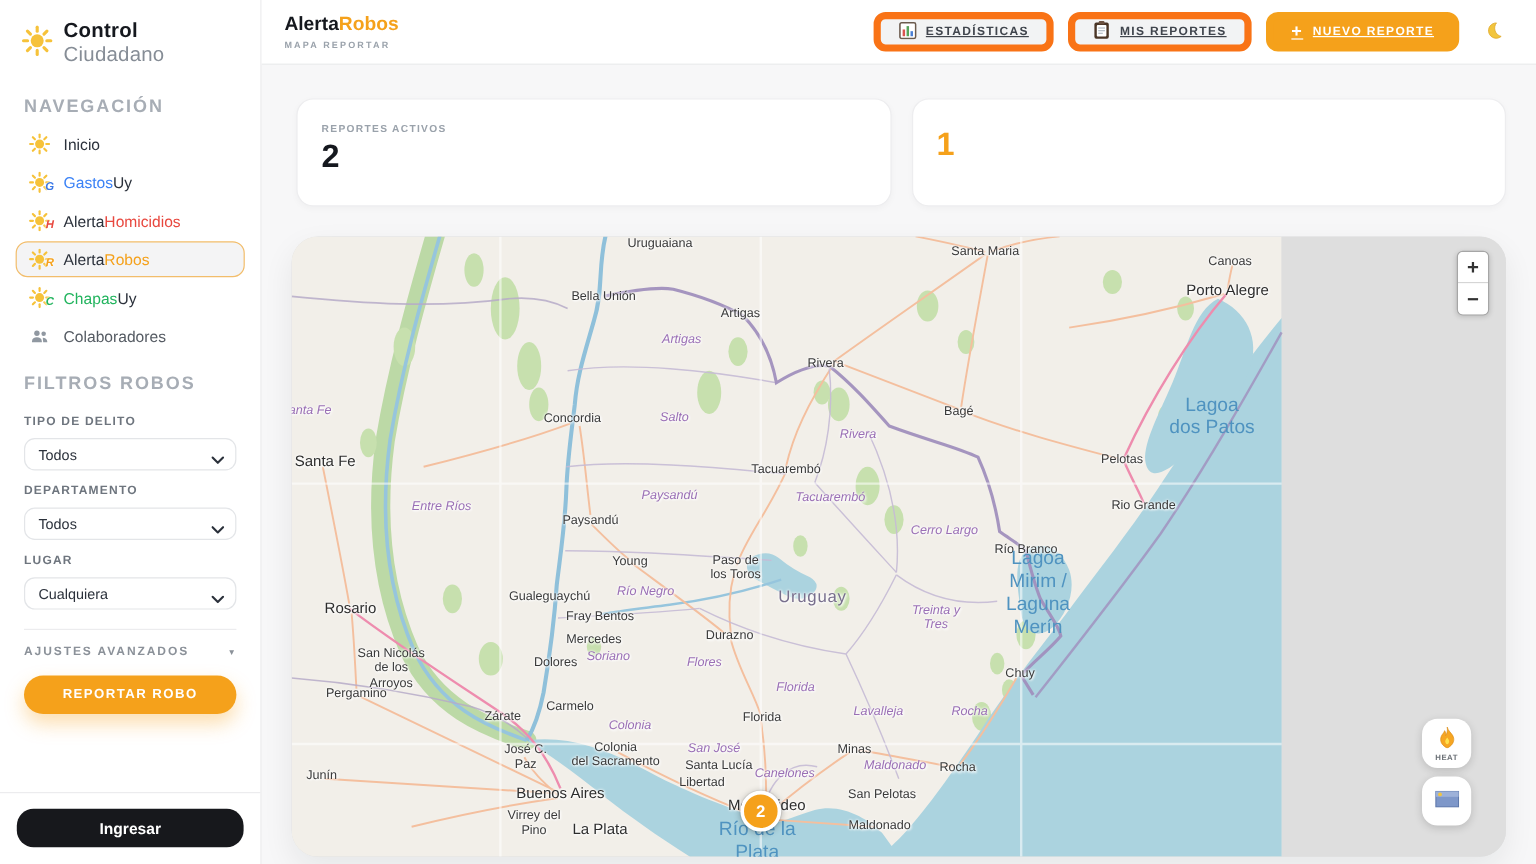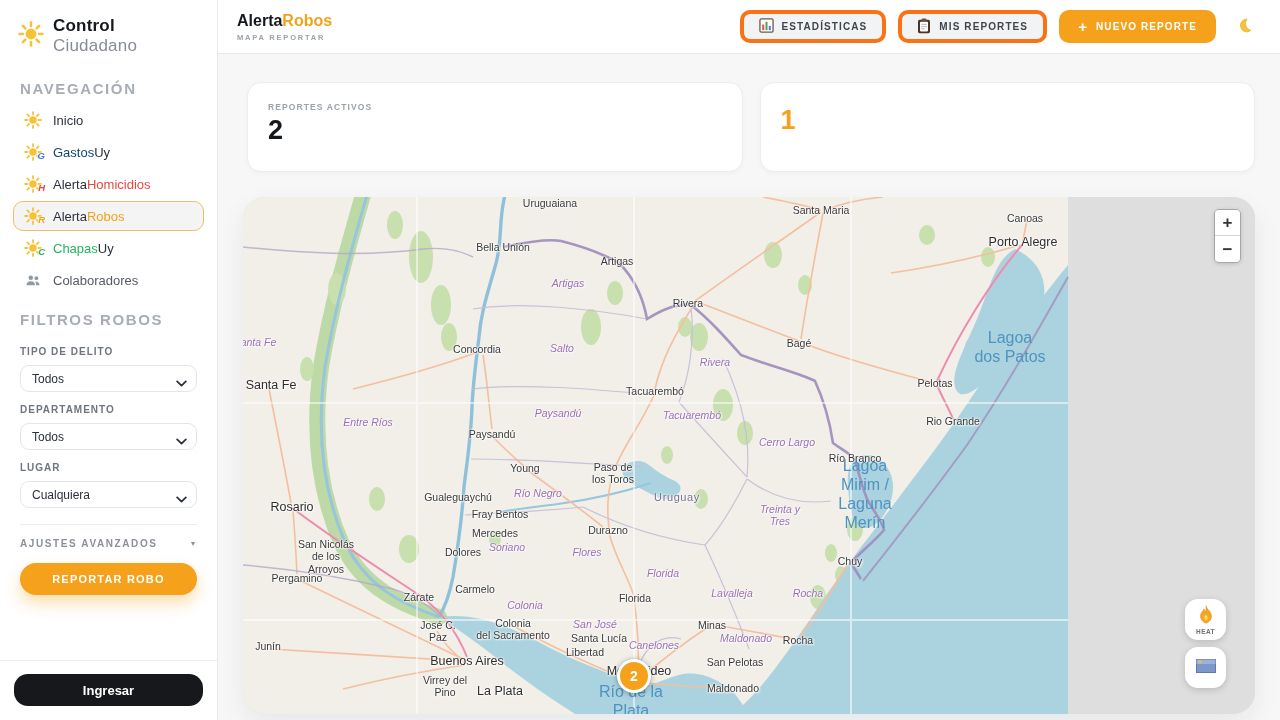--- a/index.html
+++ b/index.html
@@ -43,23 +43,23 @@
 
   
   .main { flex:1; display:flex; flex-direction:column; }
   .topbar { height:54px; background:#fff; border-bottom:1px solid #e9eaec; display:flex;
             align-items:center; justify-content:space-between; padding:0 26px 0 19px; }
   .title-line { font-size:16px; font-weight:bold; }
   .title-line .dark { color:#15181e; } .title-line .accent { color:#f5a11b; }
   .subtitle { font-size:7.5px; font-weight:bold; letter-spacing:1.8px; color:#9aa2ab; margin-top:3px; }
   .topbar-right { display:flex; align-items:center; gap:12px; }
   .chip-btn { display:flex; align-items:center; gap:8px; height:33px; padding:0 15px;
-              background:#f2f3f4; border:4px solid #f97316; border-radius:10px; cursor:pointer;
+              background:#f2f3f4; border:6px solid #f97316; border-radius:10px; cursor:pointer;
               font-size:10px; font-weight:bold; letter-spacing:1.1px; color:#40454d;
-              font-family:"Liberation Sans",sans-serif; }
+              font-family:"Liberation Sans",sans-serif;text-decoration:underline; }
   .chip-btn.primary { background:#f5a11b; border-color:#f5a11b; color:#fff; }
   .plus-glyph { font-size:15px; font-weight:bold; line-height:1; margin-top:-1px; }
   .theme-btn { background:none; border:none; cursor:pointer; margin-left:6px; padding:2px; }
 
   .content { padding:28px 26px 0 29px; }
   .stats-row { display:flex; gap:17px; }
   .stat-card { flex:1; height:90px; background:#fff; border:1px solid #ededef; border-radius:14px;
                padding:19px 20px; box-shadow:0 2px 5px rgba(20,24,31,.03); }
   .stat-label { font-size:8.5px; font-weight:bold; letter-spacing:1.1px; color:#9aa2ab; }
   .stat-value { font-size:27px; font-weight:800; margin-top:3px; }
@@ -68,21 +68,21 @@
   .map-wrap { position:relative; width:1012px; height:517px; margin-top:25px; margin-left:-4px;
               border-radius:22px; overflow:hidden; background:#dedede;
               box-shadow:0 10px 26px rgba(20,24,31,.07); }
   .map-wrap svg.tiles { position:absolute; left:0; top:0; }
   .map-label { position:absolute; transform:translate(-50%,-50%); white-space:pre-line; text-align:center;
                pointer-events:none; line-height:1.18; text-shadow:0 0 2px #fff,0 0 3px #fff,1px 1px 2px #fff; }
   .k-city    { font-size:10.5px; color:#393939; }
   .k-big     { font-size:12.5px; color:#2d2d2d; }
   .k-dept    { font-size:10.5px; font-style:italic; color:#9a6fb5; }
   .k-water   { font-size:16px; color:#4f93c0; text-shadow:none; }
-  .k-country { font-size:11px; color:#786f8d; letter-spacing:.6px; }
+  .k-country { font-size:14px; color:#786f8d; letter-spacing:.6px; }
 
   .cluster { position:absolute; width:34px; height:34px; border-radius:50%; background:#f5a11b;
              border:3px solid #fff; box-shadow:0 1px 6px rgba(0,0,0,.3),0 0 0 1px rgba(0,0,0,.05);
              display:flex; align-items:center; justify-content:center; color:#fff; font-size:14px;
              font-weight:bold; cursor:pointer; z-index:5; }
   .zoom-ctl { position:absolute; left:971px; top:12px; width:27px; border:1px solid rgba(0,0,0,.25);
               border-radius:5px; overflow:hidden; z-index:6; box-shadow:0 1px 4px rgba(0,0,0,.15); }
   .zoom-btn { width:100%; height:26px; background:#fff; border:none; font-size:17px; font-weight:bold;
               color:#333; cursor:pointer; font-family:"Liberation Sans",sans-serif; line-height:1; }
   .zoom-btn:first-child { border-bottom:1px solid #d5d5d5; }
@@ -144,21 +144,21 @@
                 <line x1="1.5" y1="12" x2="4.6" y2="12"></line>
                 <line x1="19.4" y1="12" x2="22.5" y2="12"></line>
                 <line x1="4.5" y1="4.5" x2="6.8" y2="6.8"></line>
                 <line x1="17.2" y1="17.2" x2="19.5" y2="19.5"></line>
                 <line x1="4.5" y1="19.5" x2="6.8" y2="17.2"></line>
                 <line x1="17.2" y1="6.8" x2="19.5" y2="4.5"></line>
               </g>
             </svg>
             <span class="nav-badge" style="color: rgb(59, 120, 231);">G</span>
           </span>
-          <span><span style="color: #0c4a6e;">Gastos</span><span style="color: rgb(43, 49, 59);">Uy</span></span>
+          <span><span style="color: #3b82f6;">Gastos</span><span style="color: rgb(43, 49, 59);">Uy</span></span>
         </div>
         <div class="nav-item">
           <span class="nav-icon">
             <svg width="18" height="18" viewBox="0 0 24 24">
               <g fill="#f6c23a" stroke="#f6c23a" stroke-width="2.4" stroke-linecap="round">
                 <circle cx="12" cy="12" r="5" stroke="none"></circle>
                 <line x1="12" y1="1.5" x2="12" y2="4.6"></line>
                 <line x1="12" y1="19.4" x2="12" y2="22.5"></line>
                 <line x1="1.5" y1="12" x2="4.6" y2="12"></line>
                 <line x1="19.4" y1="12" x2="22.5" y2="12"></line>

